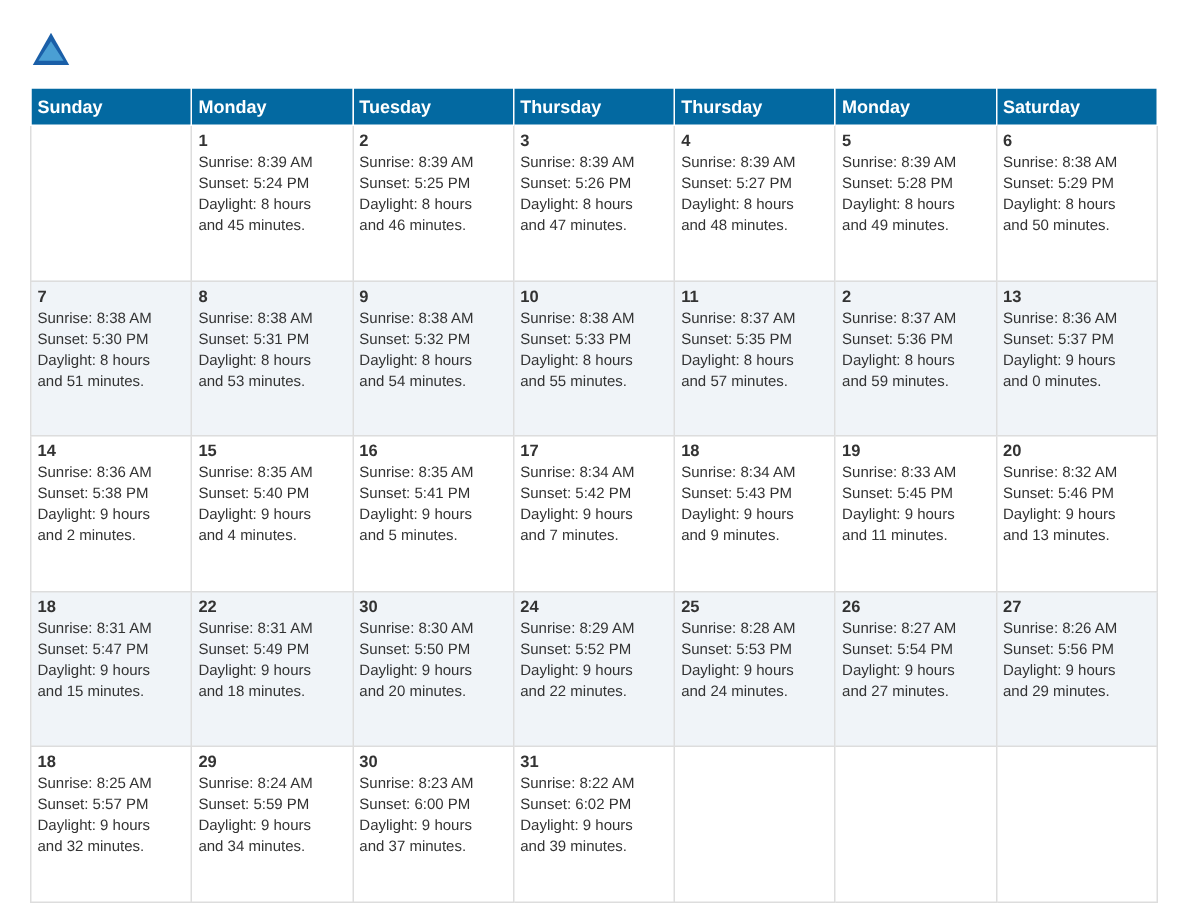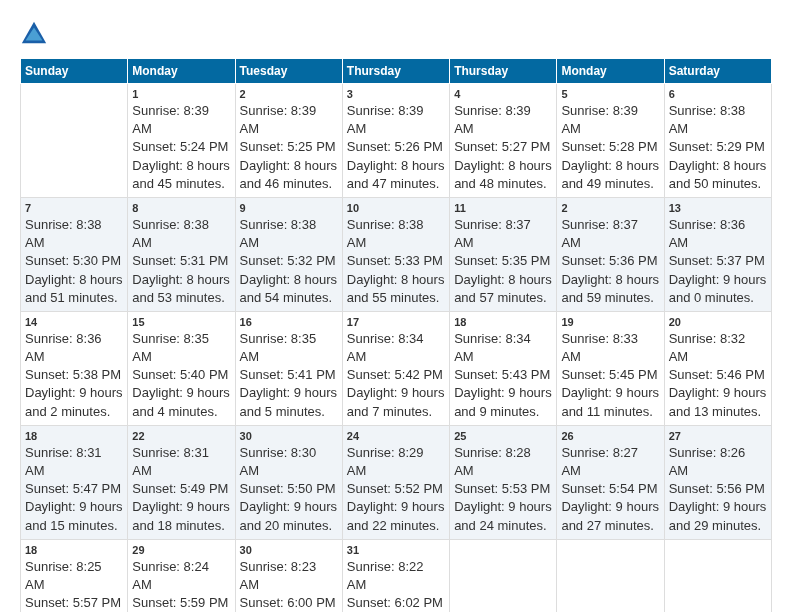--- a/index.html
+++ b/index.html
@@ -93,21 +93,21 @@
       height: 80px;
       width: calc(100% / 7);
     }
     .day-num {
       font-size: 11px;
       font-weight: bold;
       display: block;
       margin-bottom: 2px;
     }
     .cell-text {
-      font-size: 13px;
+      font-size: 10px;
       line-height: 1.4;
       color: #333;
     }
     .empty {
       background: #fff;
     }
   </style>
 </head>
 <body>
 

